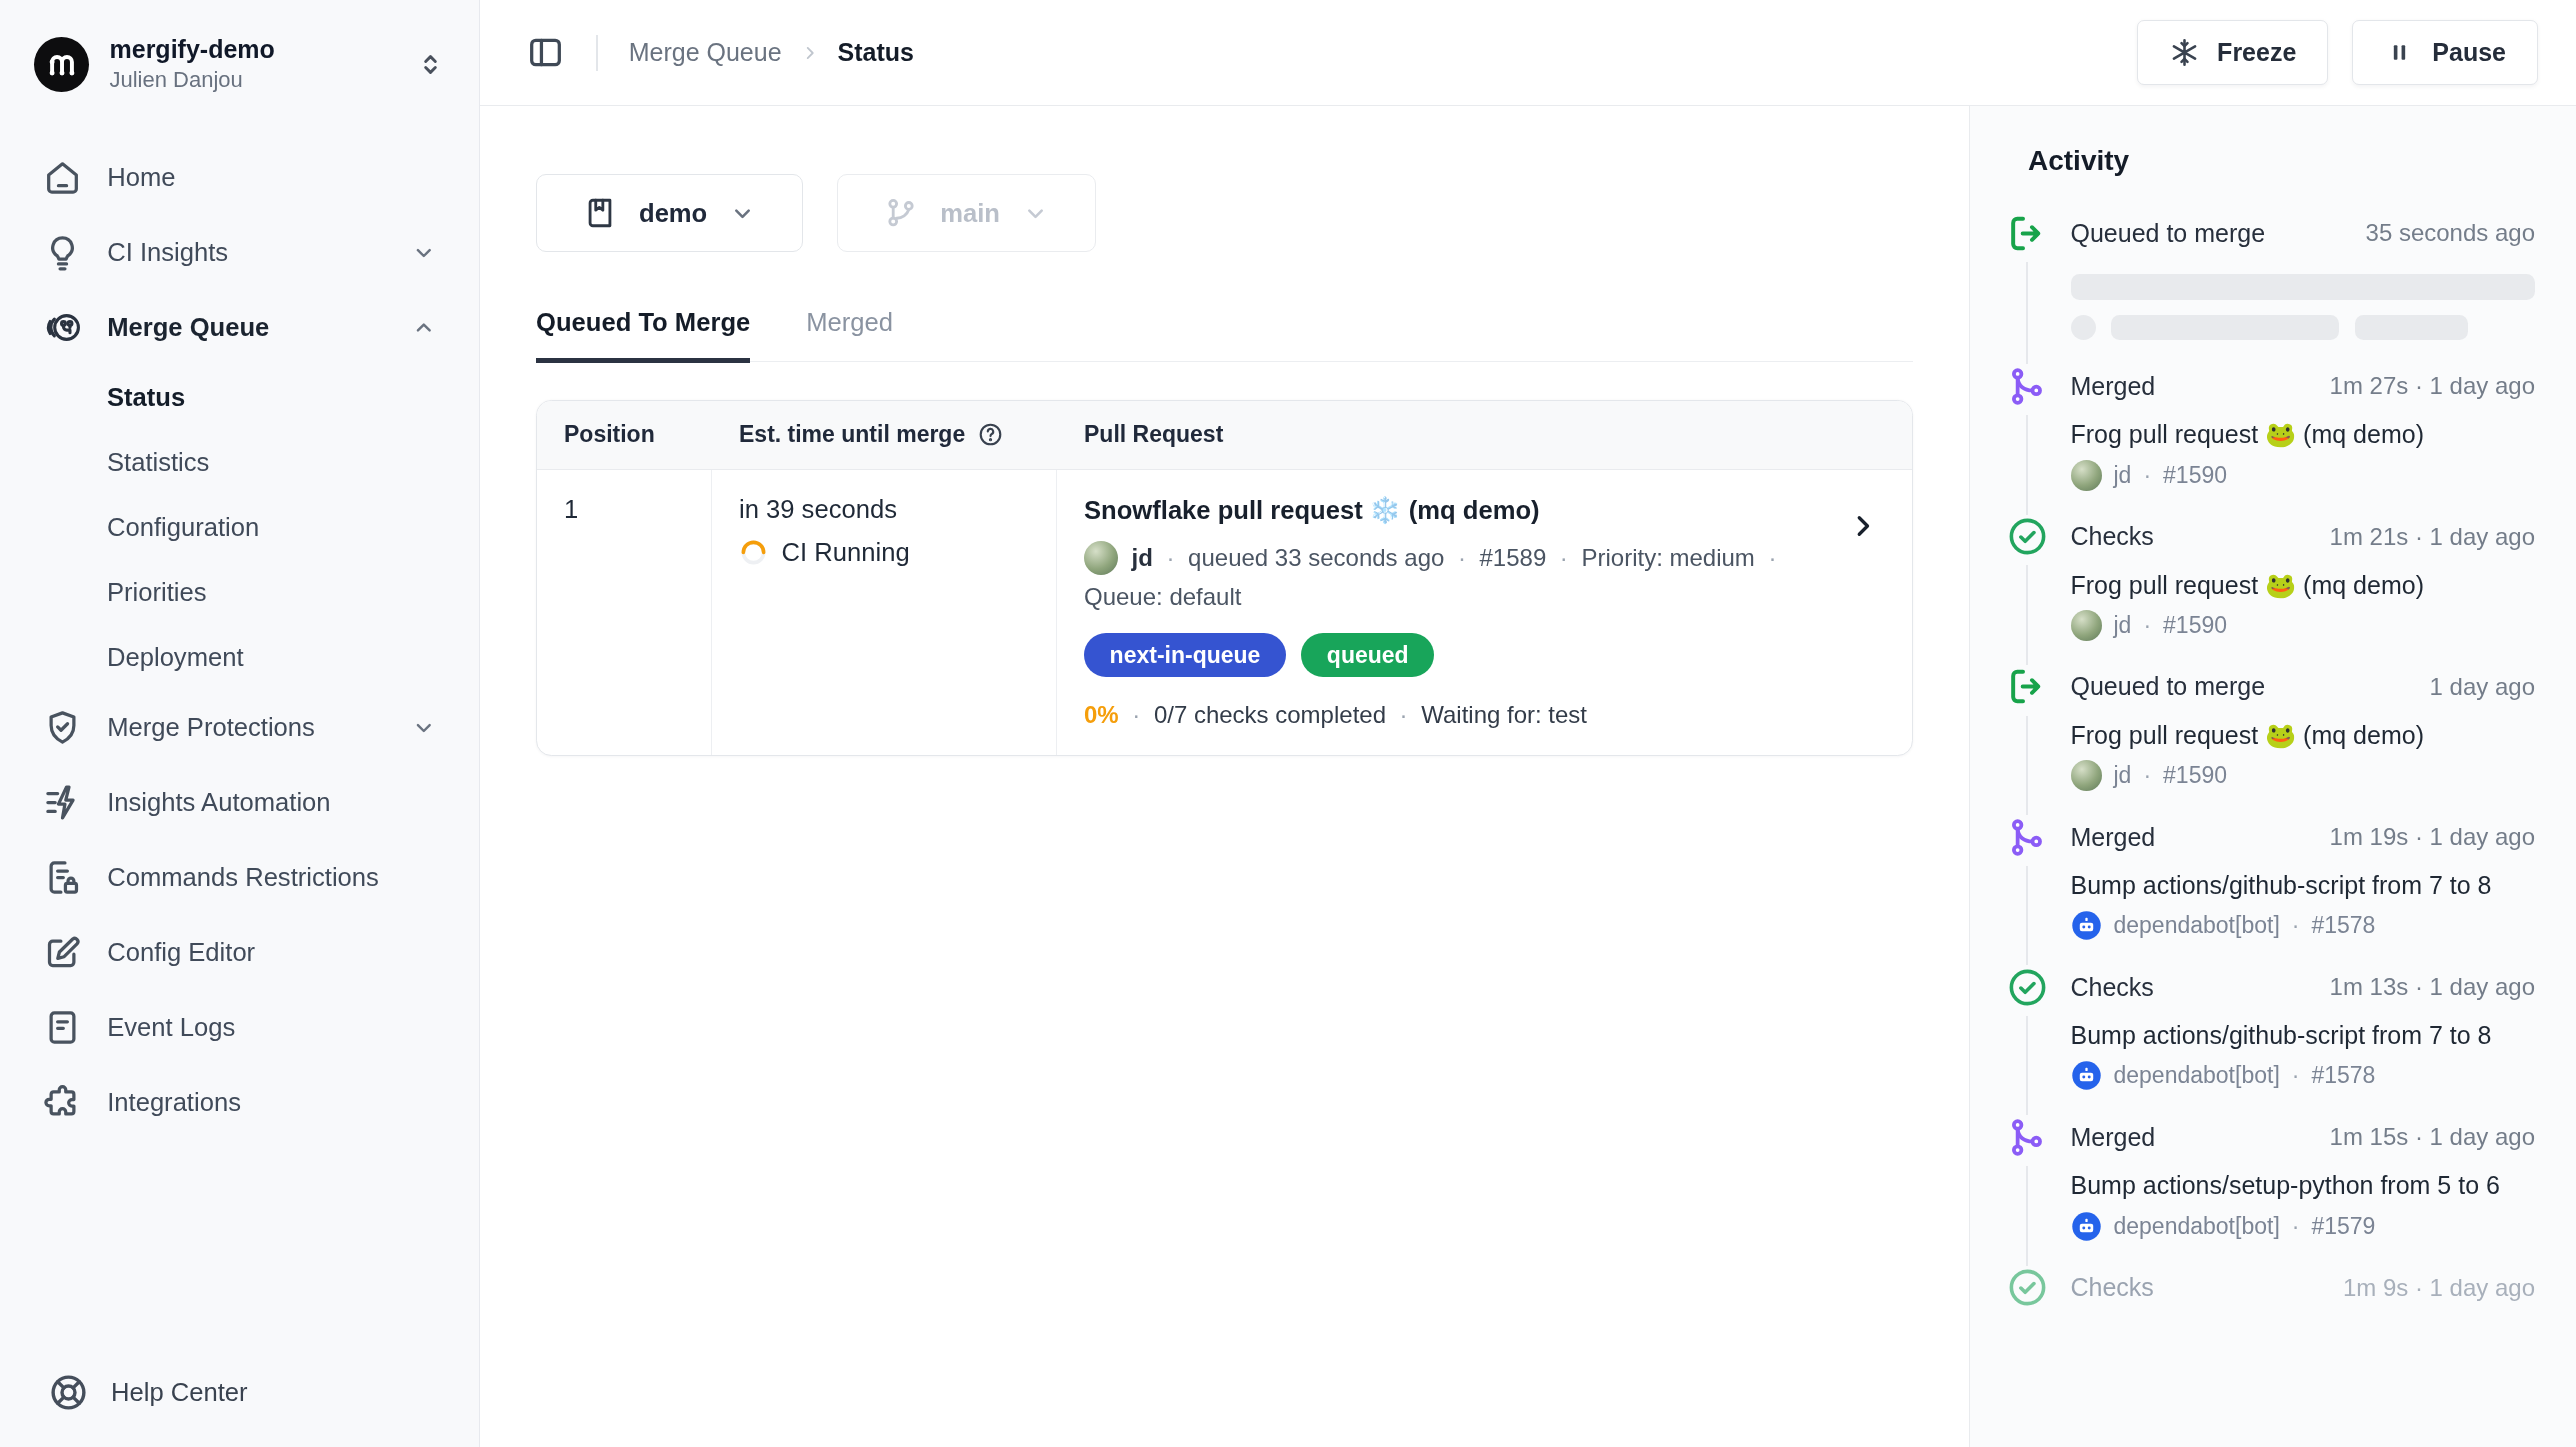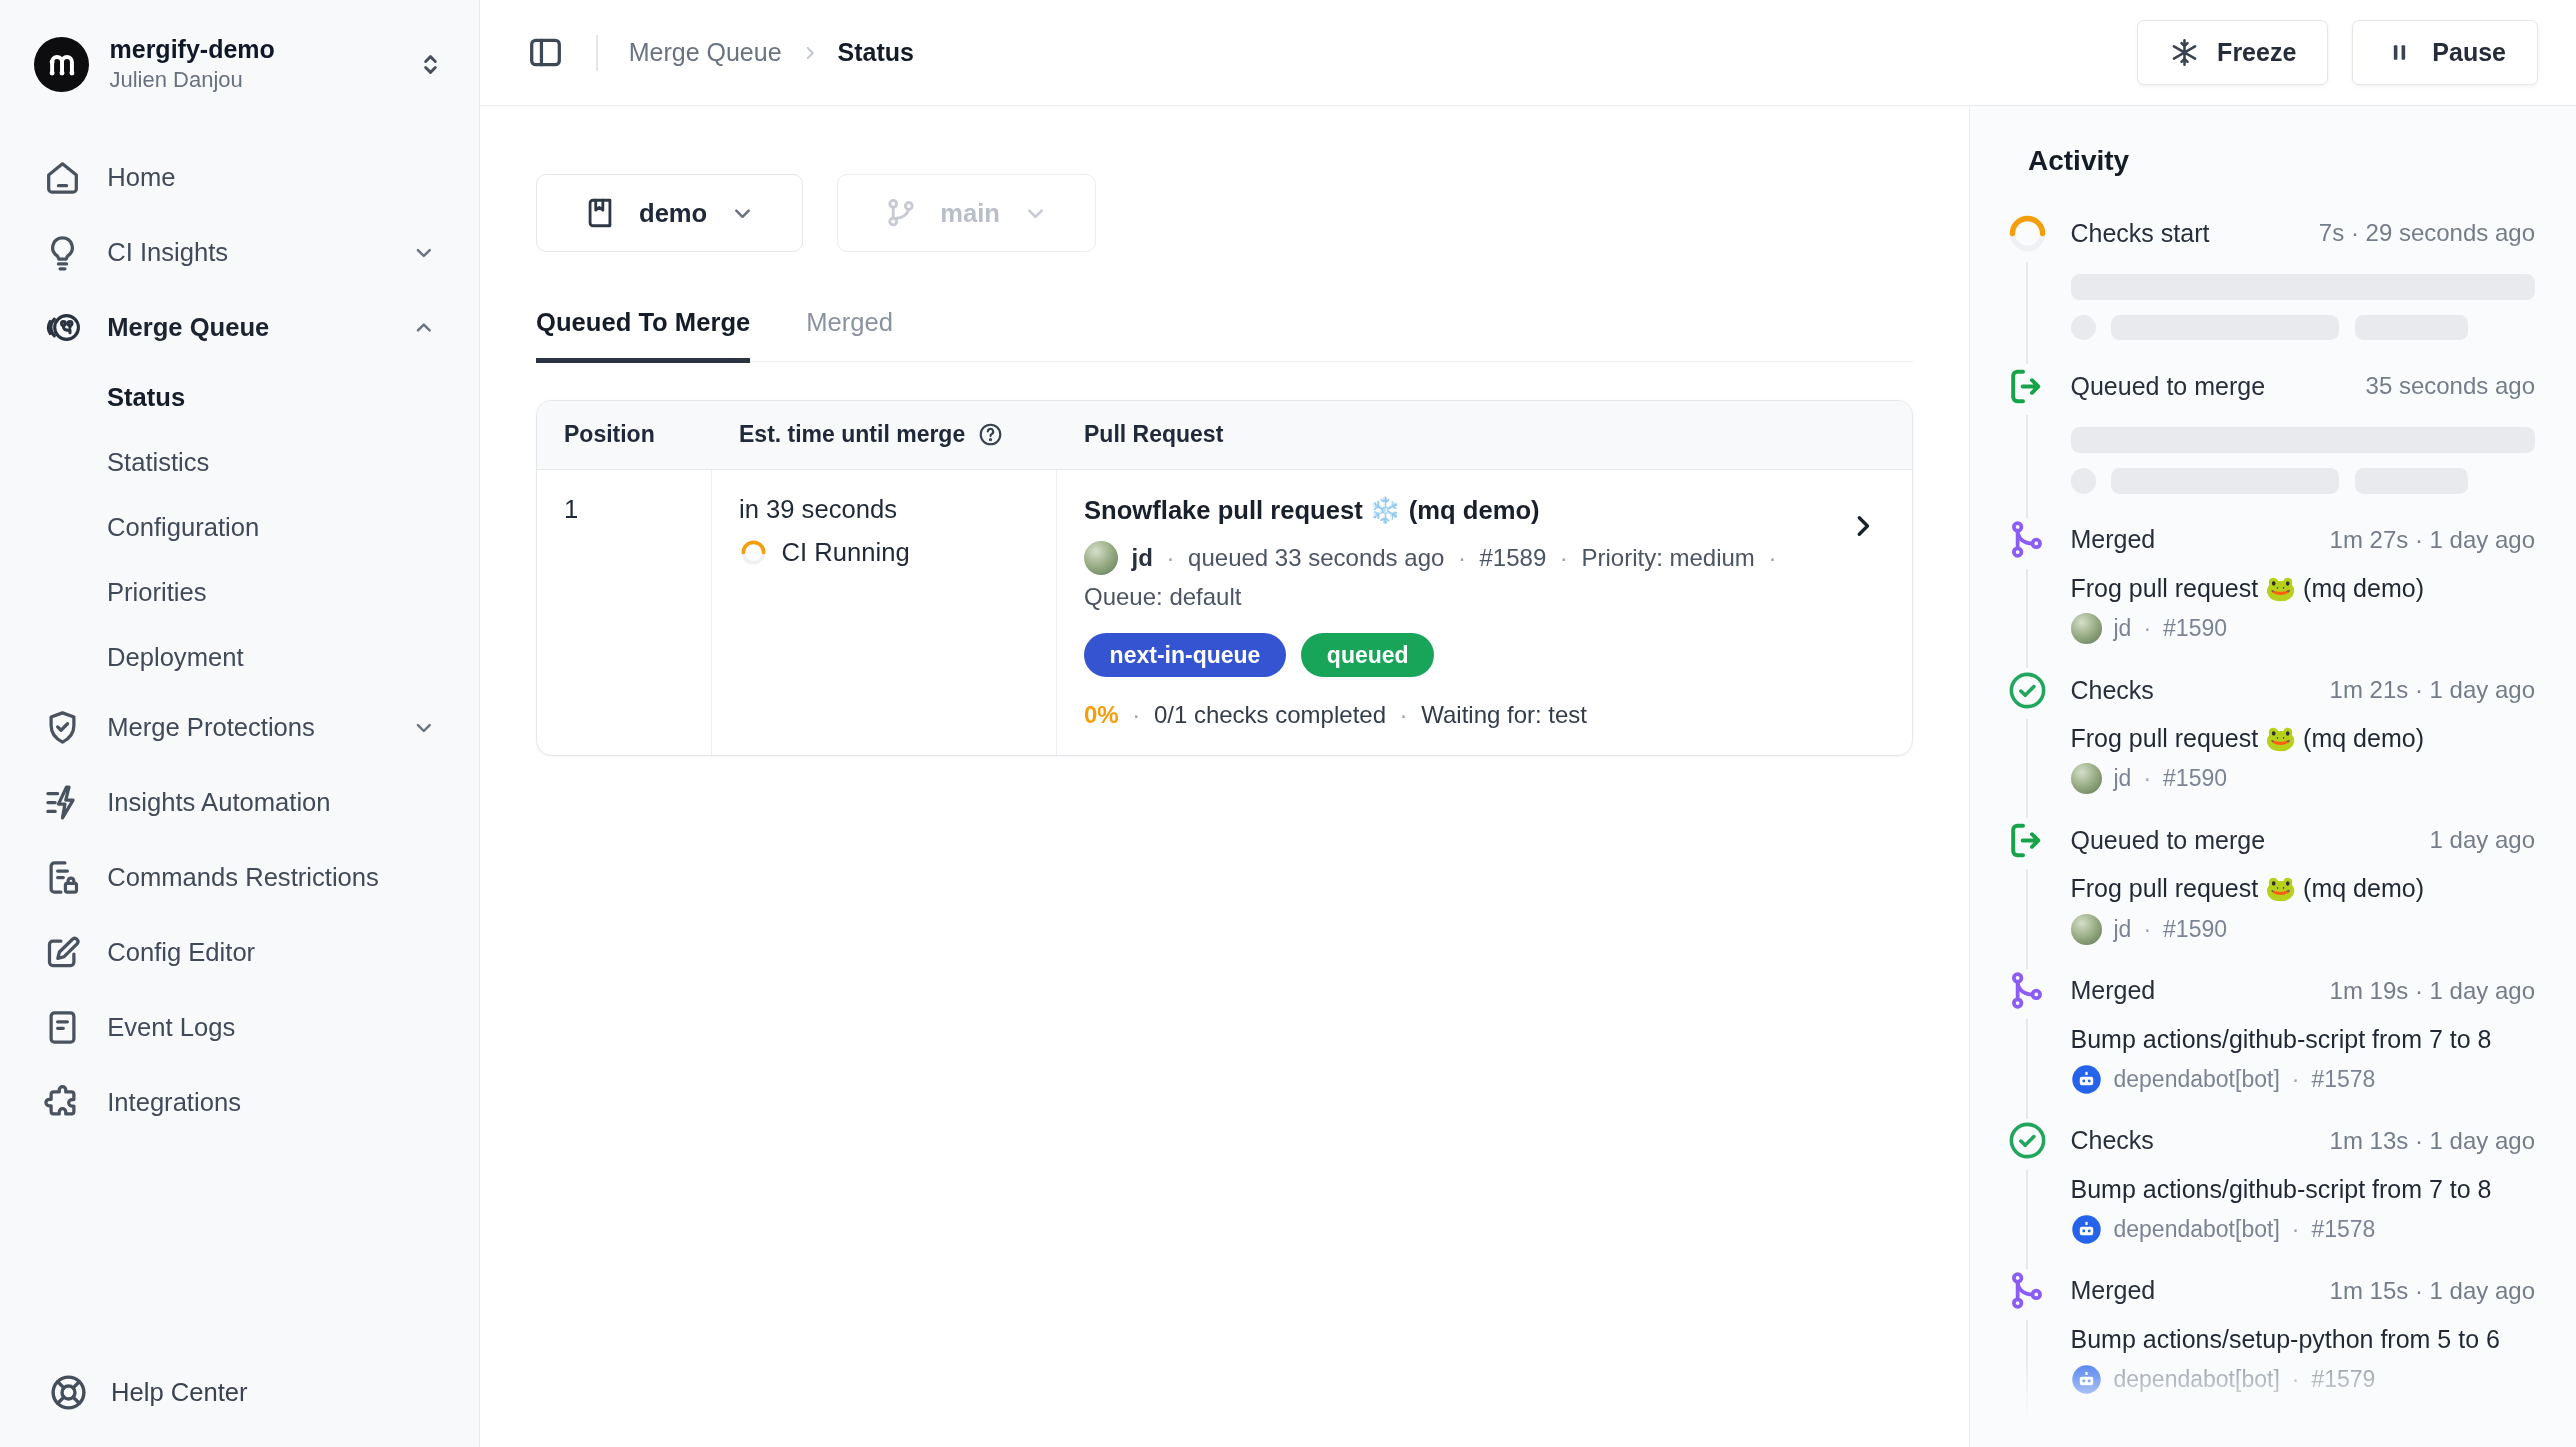--- a/index.html
+++ b/index.html
@@ -505,60 +505,38 @@
                 <span class="dot">·</span>
               </div>
               <div class="pr-queue">Queue: default</div>
               <div class="badges">
                 <span class="badge badge-blue">next-in-queue</span>
                 <span class="badge badge-green">queued</span>
               </div>
               <div class="pr-checks">
                 <span class="pct">0%</span>
                 <span class="dot">·</span>
-                <span>0/1 checks completed</span>
+                <span>0/7 checks completed</span>
                 <span class="dot">·</span>
                 <span>Waiting for: test</span>
               </div>
               <span class="row-chevron">
                 <svg width="36" height="36" viewBox="0 0 24 24">
                     <use href="#i-chevron-r-sm"></use>
                   </svg>
               </span>
             </div>
           </div>
         </div>
       </main>
 
       <aside class="activity">
         <h2 class="act-title">Activity</h2>
         <div class="timeline">
 
-          <div class="titem">
-            <div class="rail">
-              <span class="node">
-                  <svg width="43" height="43" viewBox="0 0 24 24">
-                    <use href="#i-spinner"></use>
-                  </svg>
-                </span>
-              <span class="line"></span>
-            </div>
-            <div class="tbody">
-              <div class="thead-row">
-                <span class="tlabel">Checks start</span>
-                <span class="ttime">7s · 29 seconds ago</span>
-              </div>
-              <div class="sk-bar sk1"></div>
-              <div class="sk-row">
-                <span class="sk-c"></span>
-                <span class="sk-bar sk-b1"></span>
-                <span class="sk-bar sk-b2"></span>
-              </div>
-            </div>
-          </div>
 
           <div class="titem">
             <div class="rail">
               <span class="node">
                   <svg width="43" height="43" viewBox="0 0 24 24">
                     <use href="#i-queued"></use>
                   </svg>
                 </span>
               <span class="line"></span>
             </div>

